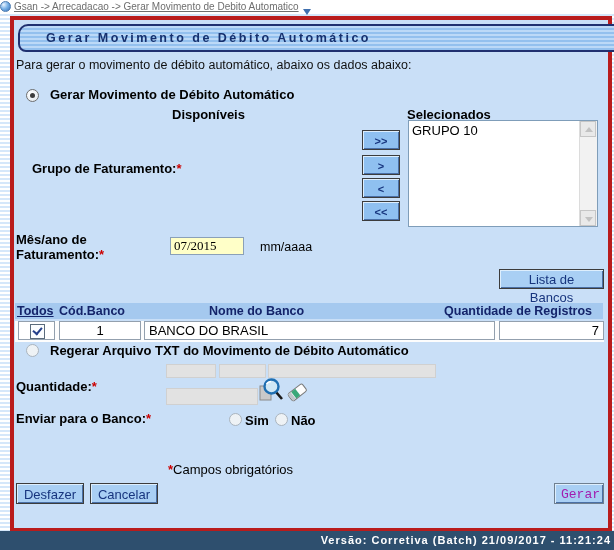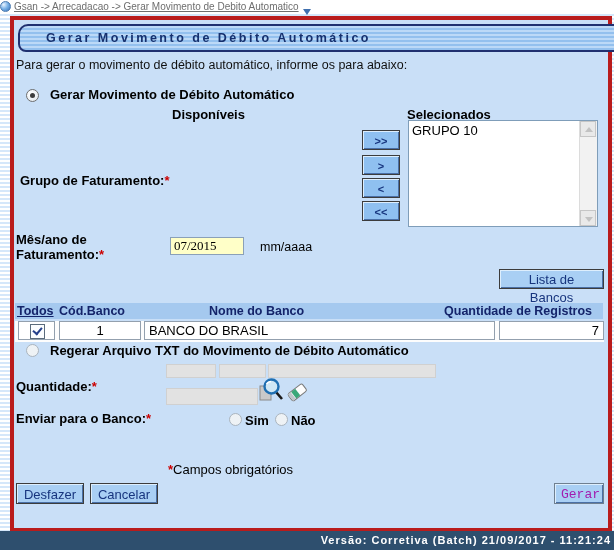--- a/index.html
+++ b/index.html
@@ -103,21 +103,21 @@
 
 <div class="crumbbar">
   <span class="globe"></span><span class="crumb-text">Gsan -&gt; Arrecadacao -&gt; Gerar Movimento de Debito Automatico</span>
 </div>
 <span class="anchor-down"></span>
 
 <div class="content">
 
   <div class="titlebox">Gerar Movimento de Débito Automático</div>
 
-  <div class="intro">Para gerar o movimento de débito automático, informe os para abaixo:</div>
+  <div class="intro">Para gerar o movimento de débito automático, abaixo os dados abaixo:</div>
 
   <span class="radio" style="left:12px;top:69px;">
       <span class="dot"></span>
     </span>
   <span class="abs lbl" style="left:36px;top:67px;">Gerar Movimento de Débito Automático</span>
 
   <span class="abs lbl" style="left:158px;top:87px;">Disponíveis</span>
   <span class="abs lbl" style="left:393px;top:87px;">Selecionados</span>
 
 
@@ -133,21 +133,21 @@
     <div class="sb disabled">
       <span class="sb-btn up">
           <span class="tri-up"></span>
         </span>
       <span class="sb-btn down">
           <span class="tri-down"></span>
         </span>
     </div>
   </div>
 
-  <span class="abs lbl" style="left:6px;top:141px;margin-top:12px;"><span>Grupo de Faturamento:</span><span class="req">*</span></span>
+  <span class="abs lbl" style="left:18px;top:141px;"><span>Grupo de Faturamento:</span><span class="req">*</span></span>
 
   <span class="abs lbl" style="left:2px;top:212px;">Mês/ano de</span>
   <span class="abs lbl" style="left:2px;top:227px;"><span>Faturamento:</span><span class="req">*</span></span>
   <input class="tinput yellow" style="left: 156px; top: 217px; width: 74px; height: 18px;" value="07/2015">
   <span class="abs" style="left:246px;top:220px;font-size:12.5px;">mm/aaaa</span>
 
   <button class="btn" style="left:485px;top:249px;width:105px;height:20px;line-height:18px;">Lista de Bancos</button>
 
   <div class="thead">
     <span class="h" style="left:2px;text-decoration:underline;">Todos</span>

